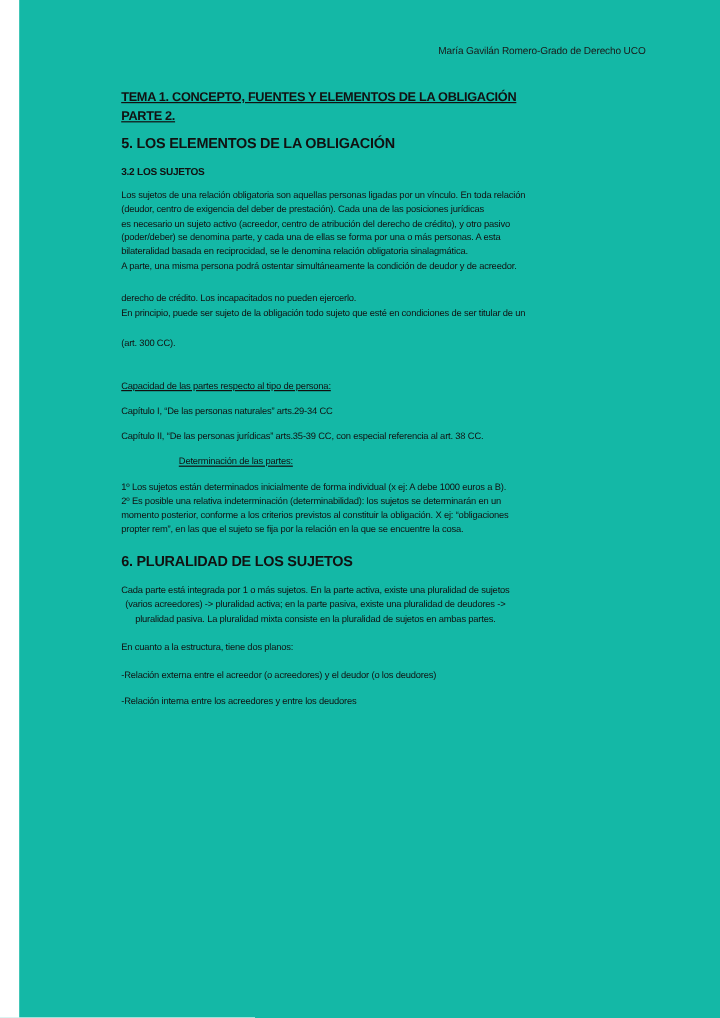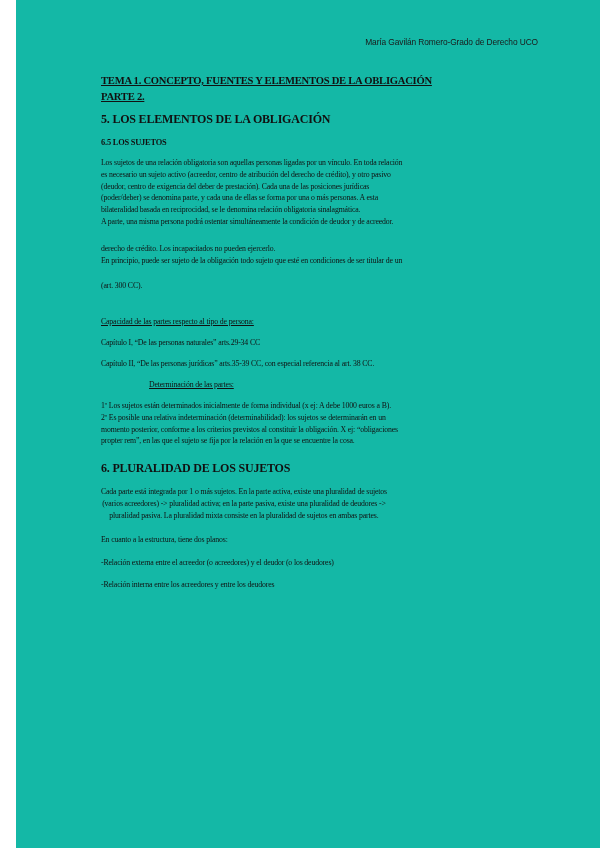--- a/index.html
+++ b/index.html
@@ -68,42 +68,41 @@
     .p .line {
       display: block;
       white-space: nowrap;
     }
     .u {
       text-decoration: underline;
     }
     .abs {
       position: absolute;
       left: 0;
-      font-family: Liberation Serif, serif;
     }
   </style>
 </head>
 <body>
 
 <div class="page">
 
   <div class="header">María Gavilán Romero-Grado de Derecho UCO</div>
 
   <div class="content">
 
     <div class="title abs" style="top:0px;">TEMA 1. CONCEPTO, FUENTES Y ELEMENTOS DE LA OBLIGACIÓN</div>
     <div class="title abs" style="top:16px;">PARTE 2.</div>
 
     <div class="h1 abs" style="top:39px;">5. LOS ELEMENTOS DE LA OBLIGACIÓN</div>
-    <div class="h2 abs" style="top:65px;">6.5 LOS SUJETOS</div>
+    <div class="h2 abs" style="top:65px;">3.2 LOS SUJETOS</div>
 
     <div class="p abs" style="top:84px;">
       <span class="line">Los sujetos de una relación obligatoria son aquellas personas ligadas por un vínculo.  En toda relación</span>
+      <span class="line">(deudor, centro de exigencia del deber de prestación). Cada una de las posiciones jurídicas</span>
       <span class="line">es necesario un sujeto activo (acreedor, centro de atribución del derecho de crédito), y otro pasivo</span>
-      <span class="line">(deudor, centro de exigencia del deber de prestación). Cada una de las posiciones jurídicas</span>
       <span class="line">(poder/deber) se denomina parte, y cada una de ellas se forma por una o más personas. A esta</span>
       <span class="line">bilateralidad basada en reciprocidad, se le denomina relación obligatoria sinalagmática.</span>
       <span class="line">A parte, una misma persona podrá ostentar simultáneamente la condición de deudor y de acreedor.</span>
     </div>
 
     <div class="p abs" style="top:170px;">
       <span class="line">derecho de crédito. Los incapacitados no pueden ejercerlo.</span>
       <span class="line">En principio, puede ser sujeto de la obligación todo sujeto que esté en condiciones de ser titular de un</span>
     </div>
 

